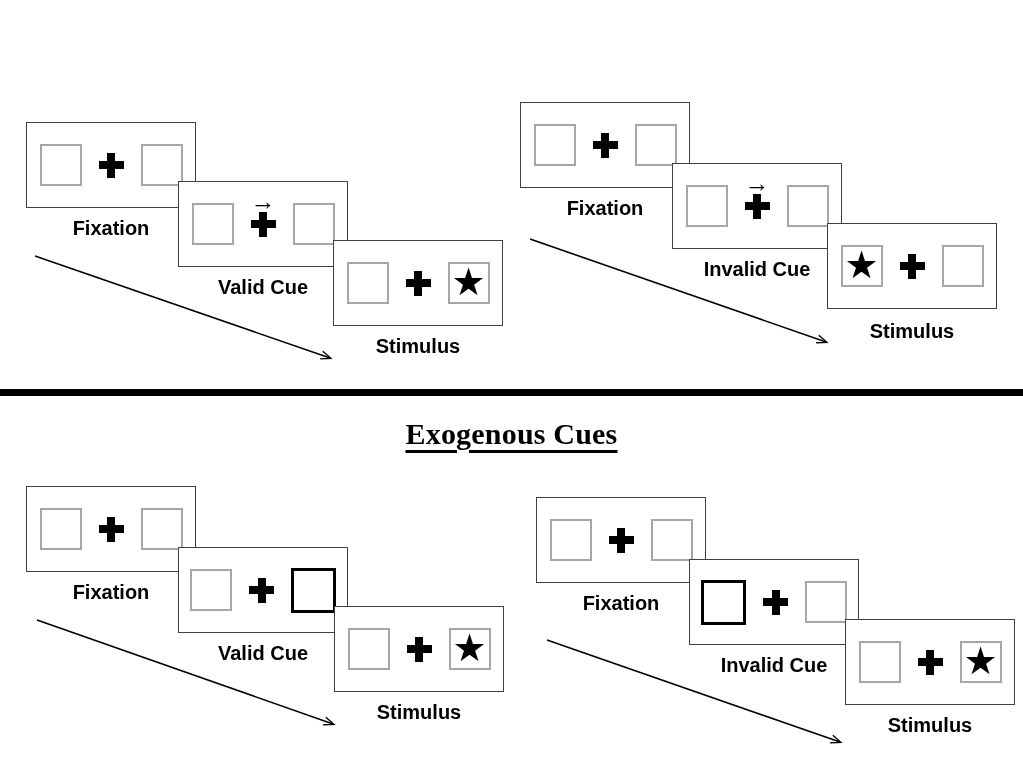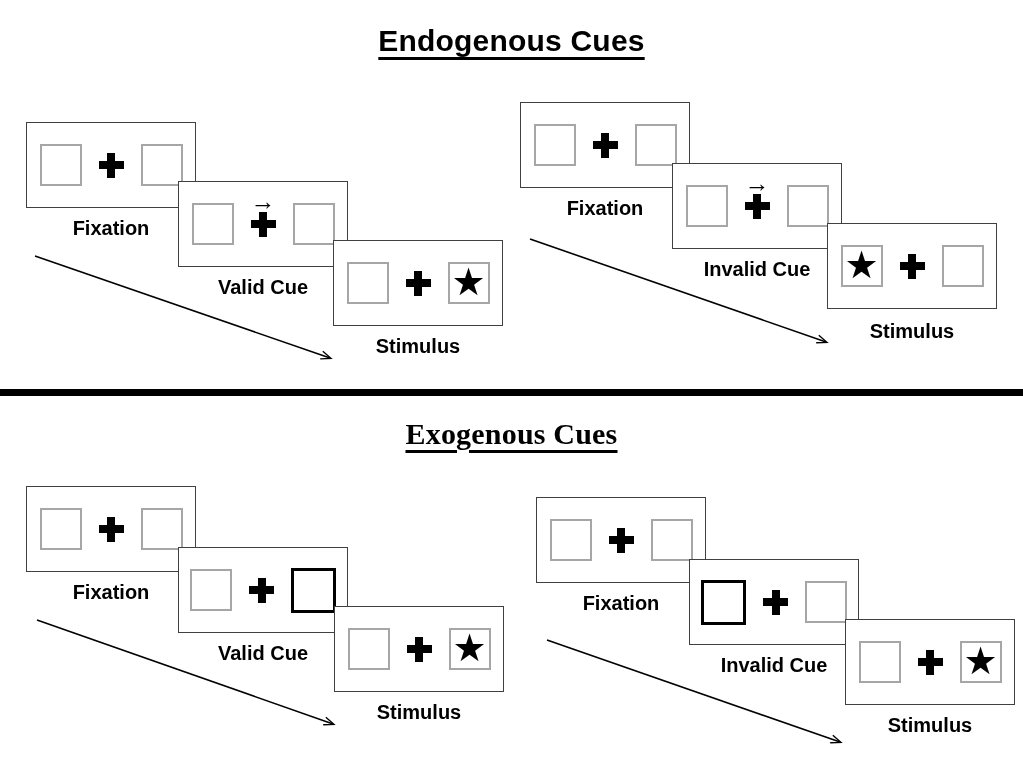--- a/index.html
+++ b/index.html
@@ -68,21 +68,20 @@
   #arrow-overlay{
     position:absolute;left:0;top:0;
     pointer-events:none;
   }
 </style>
 </head>
 <body>
 
 <div id="canvas">
 
-  <div class="sec-title" style="top:24px;">Endogenous Cues</div>
 
   <div class="panel" style="left:26px;top:122px;">
     <div class="box"></div>
     <span class="cross-wrap">
         <span class="plus"></span>
       </span>
     <div class="box"></div>
   </div>
   <div class="plabel" style="left:26px;top:217px;width:170px;">Fixation</div>
 

